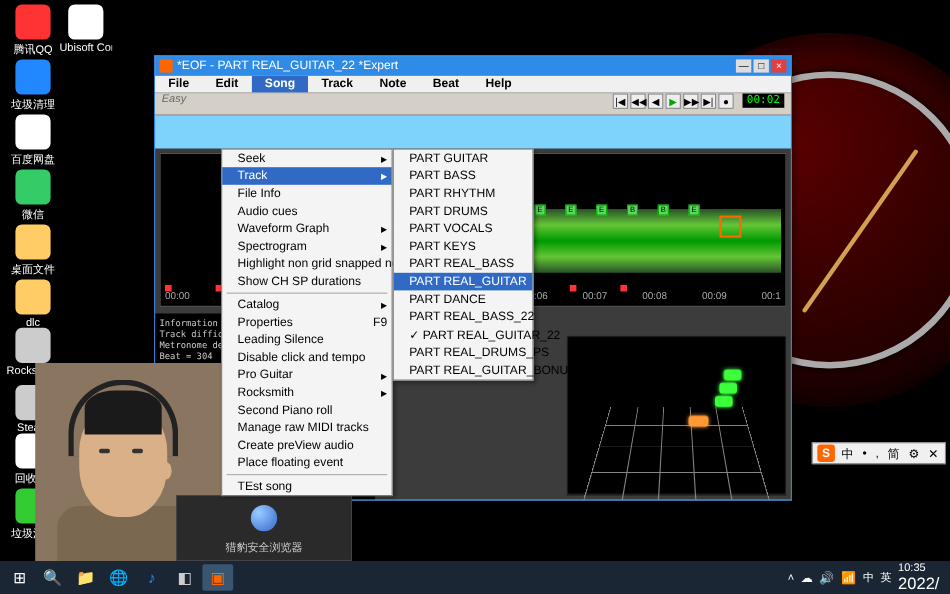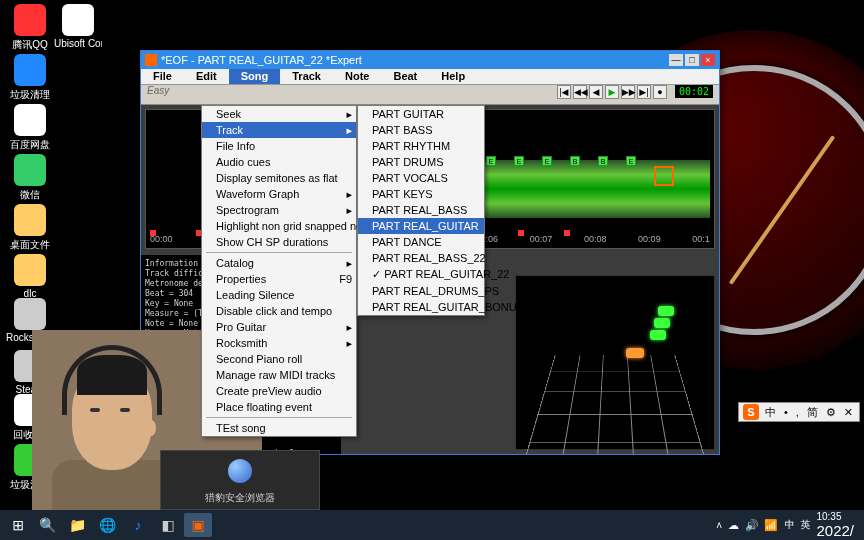--- a/index.html
+++ b/index.html
@@ -23,21 +23,21 @@
 .titlebar .btns span { width:14px; height:12px; background:#ddd; color:#000; font-size:9px; text-align:center; line-height:12px; cursor:pointer; }
 .menubar { height:16px; background:#f0f0f0; display:flex; font-size:11px; border-bottom:1px solid #999; }
 .menubar span { padding:1px 12px; cursor:pointer;font-weight:bold; }
 .menubar span.open { background:#316ac5; color:#fff; }
 
 .toolbar { height:20px; background:#d4d0c8; display:flex; align-items:flex-start; font-size:10px; padding:0 6px; gap:8px; border-bottom:1px solid #888; }
 .transport { margin-left:auto; display:flex; gap:2px; }
 .transport span { width:14px; height:14px; border:1px solid #888; background:#eee; font-size:9px; text-align:center; line-height:12px; cursor:pointer; }
 .time-badge { background:#000; color:#0f0; font-family:monospace; font-size:10px; padding:1px 4px; }
 
-.content { flex:1; background:#3c3c3c; position:relative; overflow:hidden; }
+.content { flex:1; background:#3c3c3c; position:relative; overflow:hidden;margin-top:30px; }
 
 
 .menu { position:absolute; background:#f4f4f4; border:1px solid #7a7a7a; font-size:11px; box-shadow:2px 2px 4px rgba(0,0,0,0.4); z-index:100; }
 .menu .item { padding:2px 20px 2px 14px; white-space:nowrap; position:relative; cursor:pointer; }
 .menu .item.sel { background:#316ac5; color:#fff; }
 .menu .item .arrow { position:absolute; right:4px; }
 .menu .sep { height:1px; background:#aaa; margin:2px 4px; }
 .menu1 { left:60px; top:0; width:156px; }
 .menu2 { left:216px; top:0; width:128px; }
 
@@ -181,21 +181,20 @@
       </div>
     <span class="time-badge">00:02</span>
   </div>
   <div class="content">
 
     <div class="menu menu1" id="menu1">
         <div class="item">Seek<span class="arrow">▸</span></div>
         <div class="item sel">Track<span class="arrow">▸</span></div>
         <div class="item">File Info</div>
         <div class="item">Audio cues</div>
-        <div class="item">Display semitones as flat</div>
         <div class="item">Waveform Graph<span class="arrow">▸</span></div>
         <div class="item">Spectrogram<span class="arrow">▸</span></div>
         <div class="item">Highlight non grid snapped notes</div>
         <div class="item">Show CH SP durations</div>
         <div class="sep"></div>
         <div class="item">Catalog<span class="arrow">▸</span></div>
         <div class="item">Properties<span class="arrow">F9</span></div>
         <div class="item">Leading Silence</div>
         <div class="item">Disable click and tempo</div>
         <div class="item">Pro Guitar<span class="arrow">▸</span></div>

